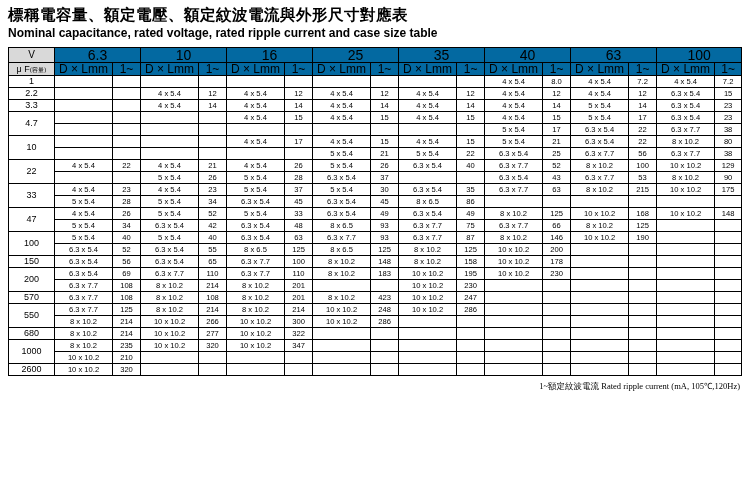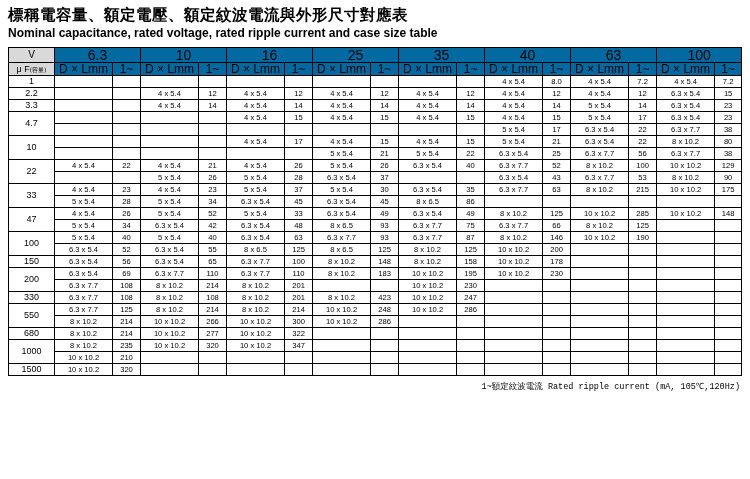--- a/index.html
+++ b/index.html
@@ -93,21 +93,21 @@
     font-size: 7.6px;
   }
   .empty {
     background: #ffffff;
   }
   .footnote {
     text-align: right;
     font-size: 8.5px;
     margin-top: 4px;
     padding-right: 2px;
-    font-family: Liberation Mono, monospace;
+    font-family: Liberation Serif, serif;
   }
 </style>
 </head>
 <body>
 
 <div class="page">
   <div class="title-cn">標稱電容量、額定電壓、額定紋波電流與外形尺寸對應表</div>
   <div class="title-en">Nominal capacitance, rated voltage, rated ripple current and case size table</div>
 
   <table class="spec">
@@ -378,21 +378,21 @@
           <td class="rcell">52</td>
           <td class="dcell">5 x 5.4</td>
           <td class="rcell">33</td>
           <td class="dcell">6.3 x 5.4</td>
           <td class="rcell">49</td>
           <td class="dcell">6.3 x 5.4</td>
           <td class="rcell">49</td>
           <td class="dcell">8 x 10.2</td>
           <td class="rcell">125</td>
           <td class="dcell">10 x 10.2</td>
-          <td class="rcell">285</td>
+          <td class="rcell">168</td>
           <td class="dcell">10 x 10.2</td>
           <td class="rcell">148</td>
         </tr>
         <tr>
           <td class="dcell">5 x 5.4</td>
           <td class="rcell">34</td>
           <td class="dcell">6.3 x 5.4</td>
           <td class="rcell">42</td>
           <td class="dcell">6.3 x 5.4</td>
           <td class="rcell">48</td>
@@ -494,21 +494,21 @@
           <td class="dcell">10 x 10.2</td>
           <td class="rcell">230</td>
           <td class="dcell empty"></td>
           <td class="rcell empty"></td>
           <td class="dcell empty"></td>
           <td class="rcell empty"></td>
           <td class="dcell empty"></td>
           <td class="rcell empty"></td>
         </tr>
         <tr>
-          <td class="capcell" rowspan="1">330</td>
+          <td class="capcell" rowspan="1">570</td>
           <td class="dcell">6.3 x 7.7</td>
           <td class="rcell">108</td>
           <td class="dcell">8 x 10.2</td>
           <td class="rcell">108</td>
           <td class="dcell">8 x 10.2</td>
           <td class="rcell">201</td>
           <td class="dcell">8 x 10.2</td>
           <td class="rcell">423</td>
           <td class="dcell">10 x 10.2</td>
           <td class="rcell">247</td>
@@ -606,21 +606,21 @@
           <td class="dcell empty"></td>
           <td class="rcell empty"></td>
           <td class="dcell empty"></td>
           <td class="rcell empty"></td>
           <td class="dcell empty"></td>
           <td class="rcell empty"></td>
           <td class="dcell empty"></td>
           <td class="rcell empty"></td>
         </tr>
         <tr>
-          <td class="capcell" rowspan="1">1500</td>
+          <td class="capcell" rowspan="1">2600</td>
           <td class="dcell">10 x 10.2</td>
           <td class="rcell">320</td>
           <td class="dcell empty"></td>
           <td class="rcell empty"></td>
           <td class="dcell empty"></td>
           <td class="rcell empty"></td>
           <td class="dcell empty"></td>
           <td class="rcell empty"></td>
           <td class="dcell empty"></td>
           <td class="rcell empty"></td>

